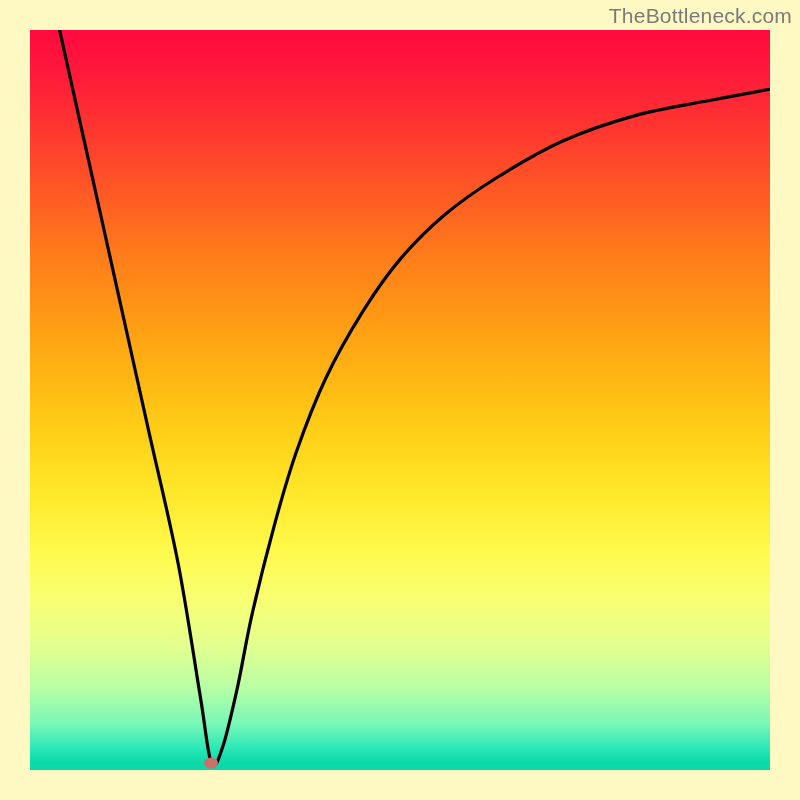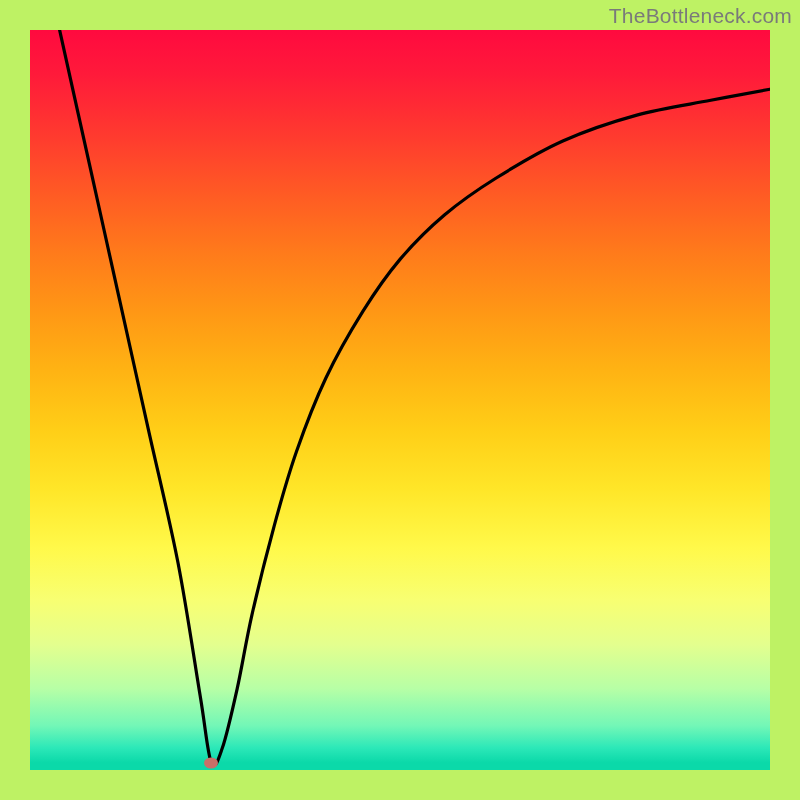--- a/index.html
+++ b/index.html
@@ -9,21 +9,21 @@
     height: 800px;
     background: #000;
     overflow: hidden;
   }
   .frame {
     position: absolute;
     left: 0;
     top: 0;
     width: 800px;
     height: 800px;
-    background: #bef264;
+    background: #fef9c3;
   }
   .plot-area {
     position: absolute;
     left: 30px;
     top: 30px;
     width: 740px;
     height: 740px;
     background: linear-gradient(to bottom,
       #ff0a3f 0%,
       #ff1a3a 6%,

